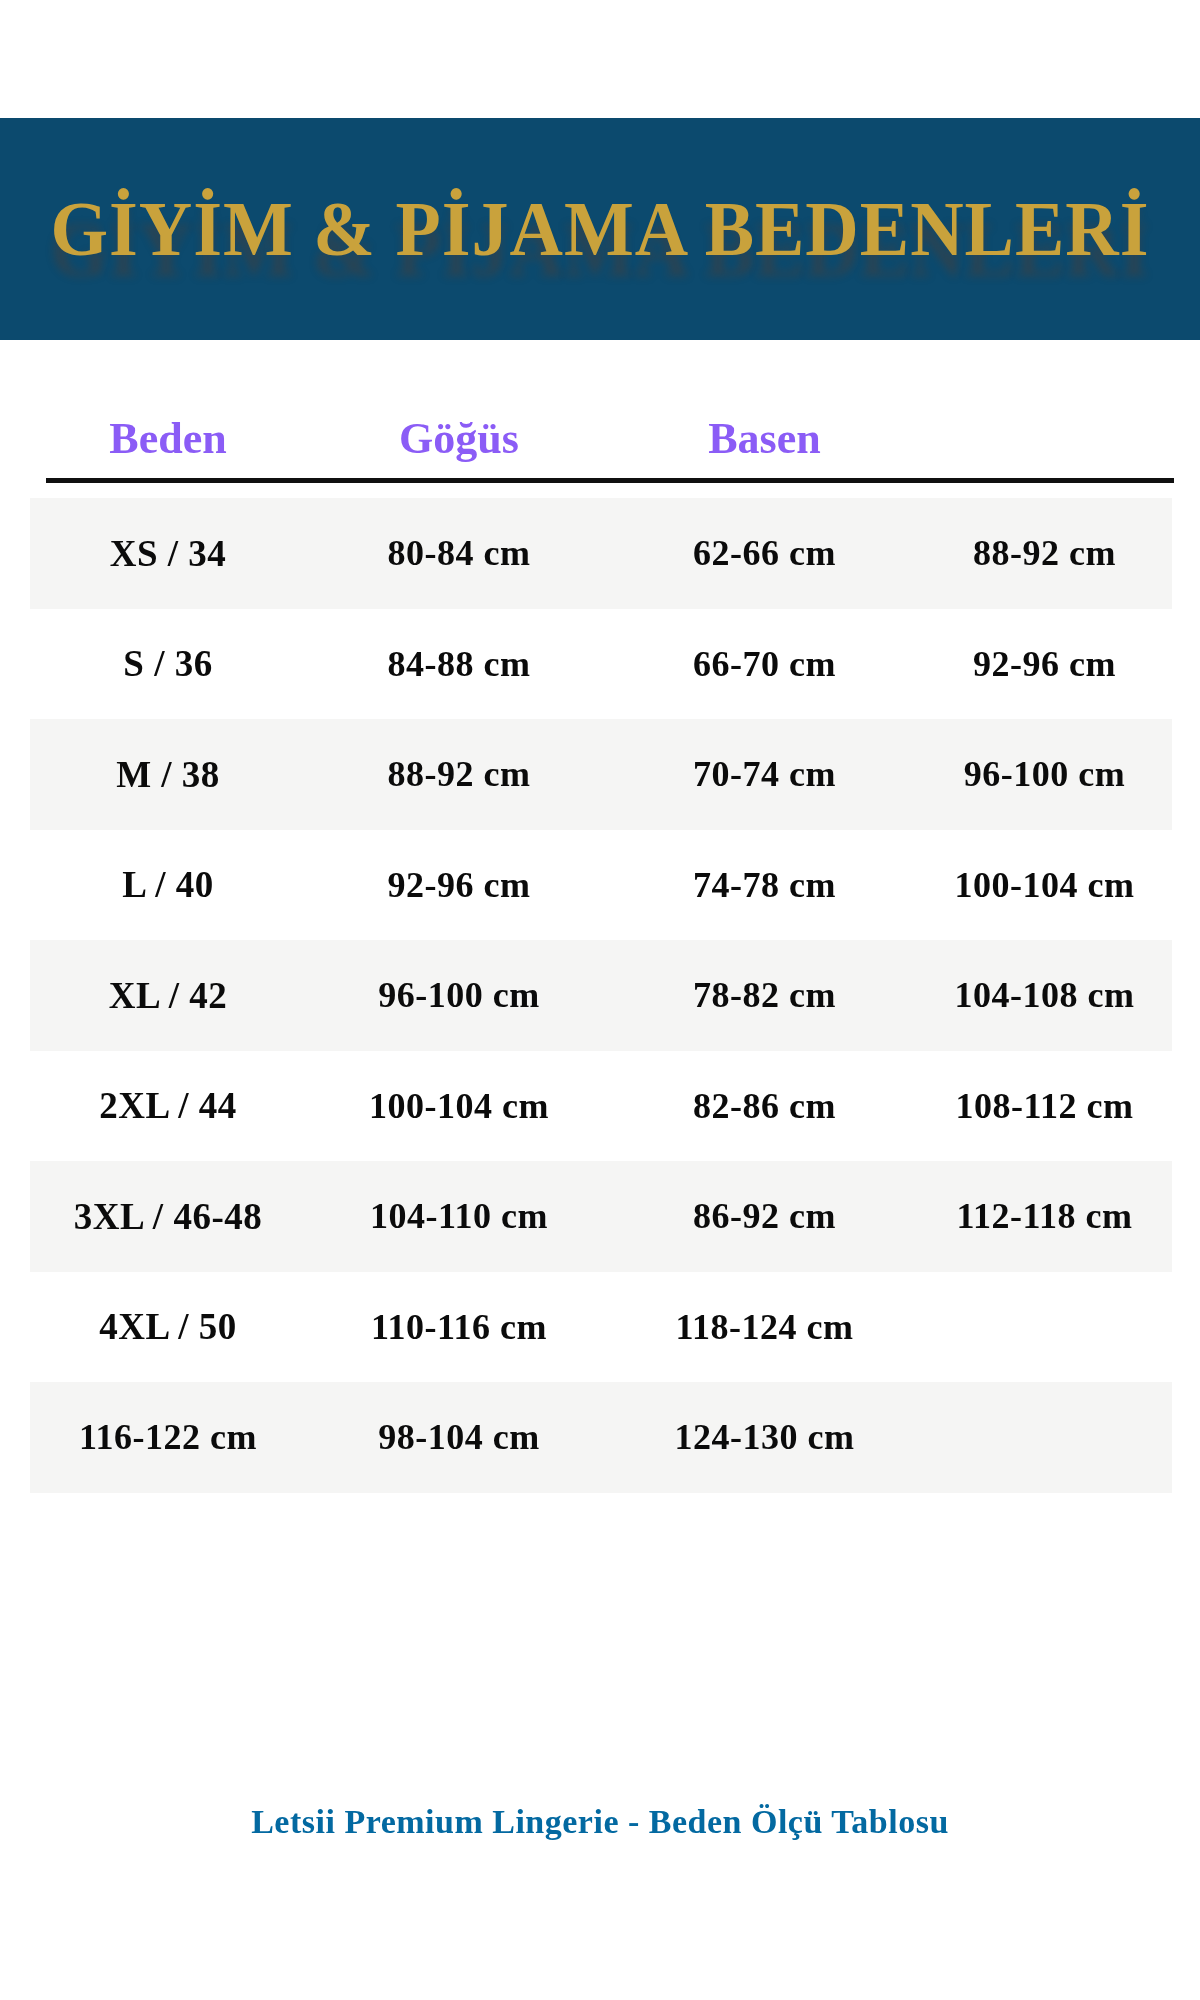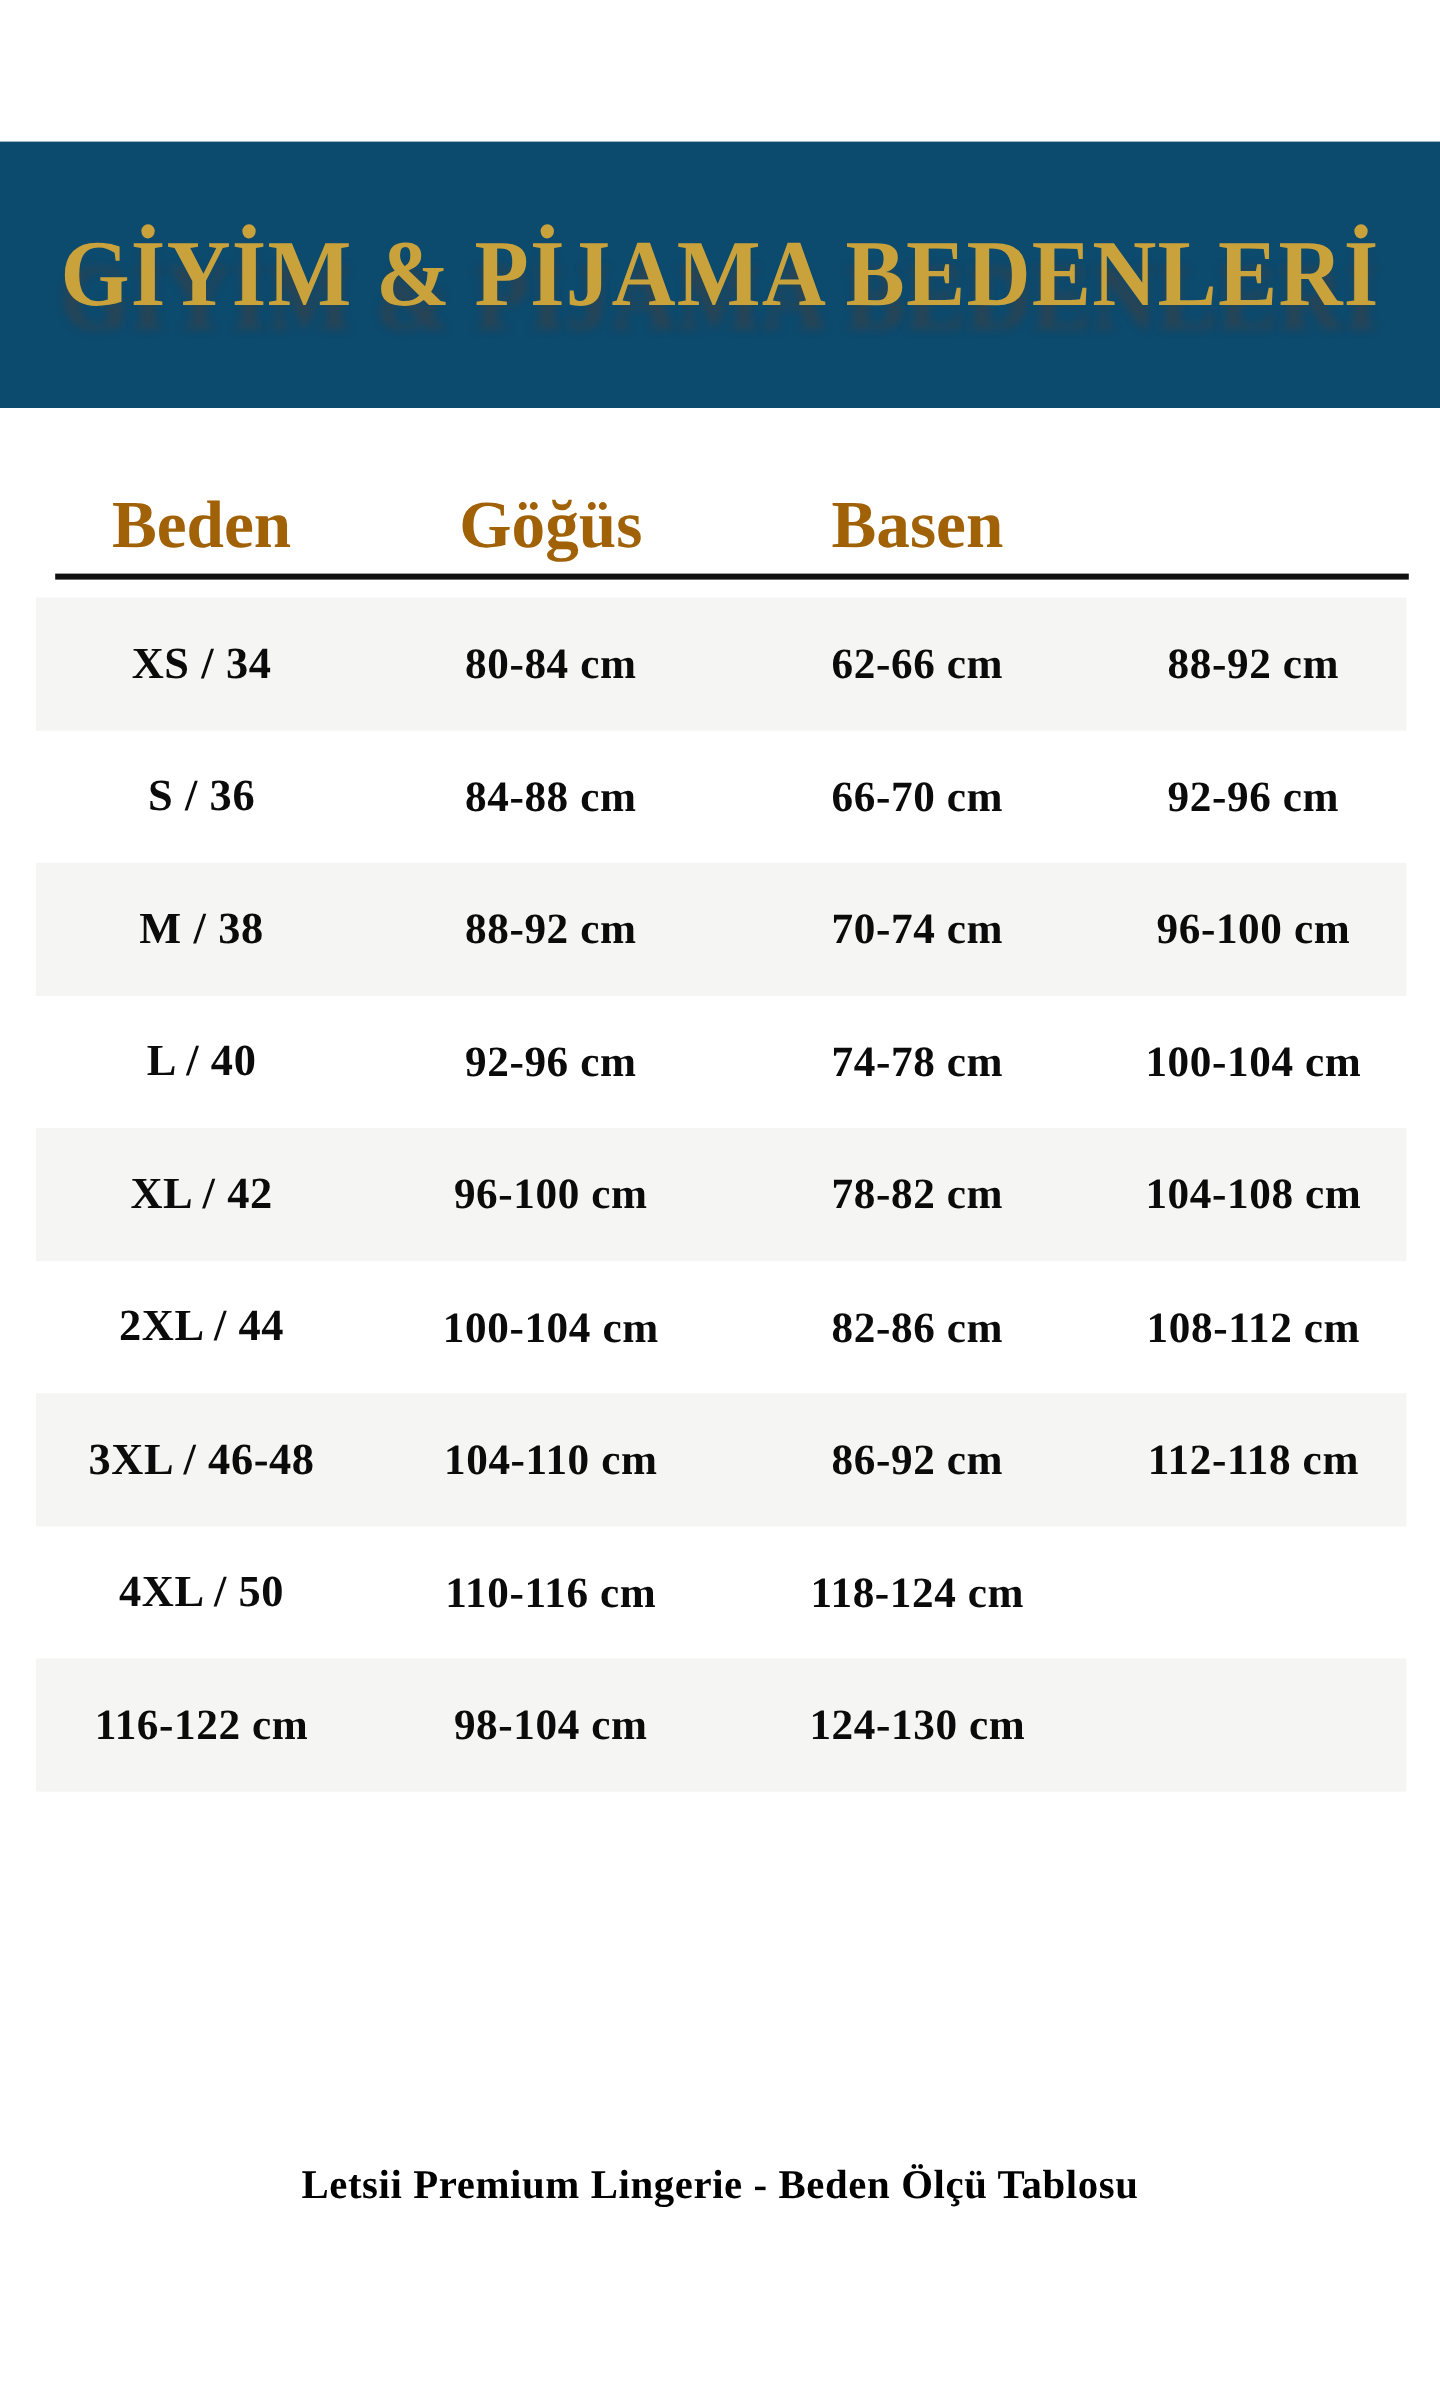--- a/index.html
+++ b/index.html
@@ -28,23 +28,23 @@
   }
   .thead {
     position: absolute; top: 406px; left: 30px;
     width: 1142px; height: 64px;
     display: grid;
     grid-template-columns: 276px 306px 305px 255px;
     align-items: center;
   }
   .th {
     text-align: center;
-    font-size: 56px;
+    font-size: 44px;
     font-weight: 700;
-    color: #a16207;
+    color: #8b5cf6;
   }
   .rule {
     position: absolute; top: 478px; left: 46px;
     width: 1128px; height: 5px;
     background: #101010;
   }
   .tbody {
     position: absolute; top: 498px; left: 30px;
     width: 1142px;
   }
@@ -63,21 +63,21 @@
     letter-spacing: 0.5px;
     white-space: nowrap;
   }
   .td.size { font-size: 37px; }
   .footer-caption {
     position: absolute; top: 1803px; left: 0;
     width: 1200px;
     text-align: center;
     font-size: 34px;
     font-weight: 700;
-    color: #000000;
+    color: #0369a1;
     letter-spacing: 0.5px;
   }
 </style>
 </head>
 <body>
 
 <div>
 
   <div class="banner">
     <h1 class="banner-title">GİYİM &amp; PİJAMA BEDENLERİ</h1>

